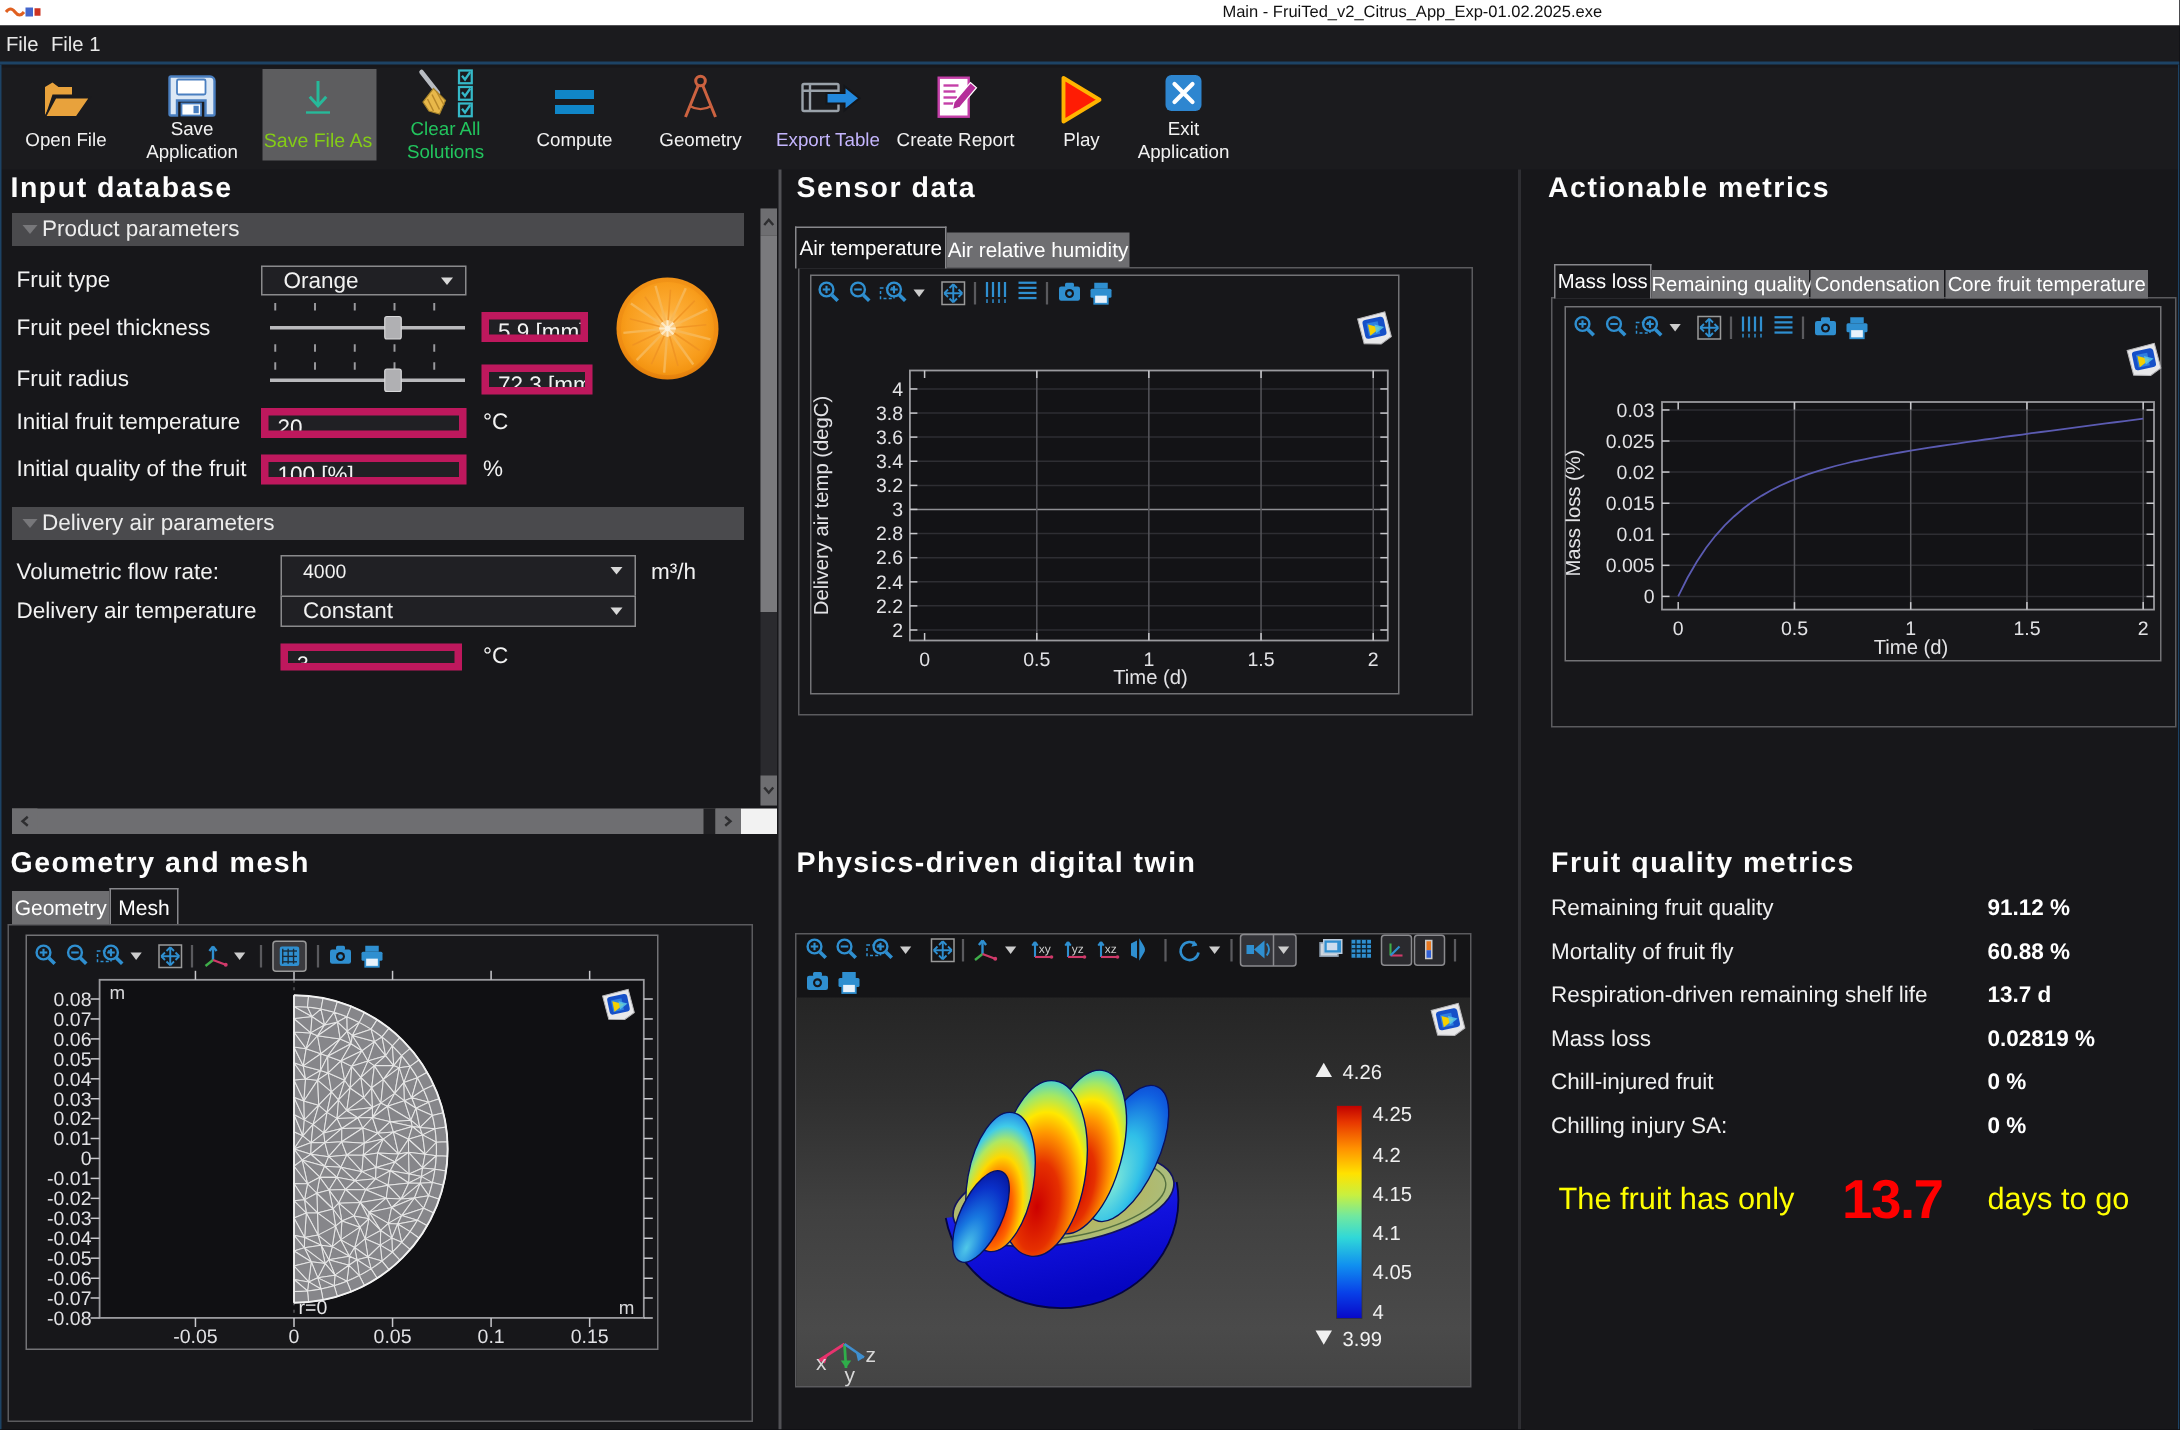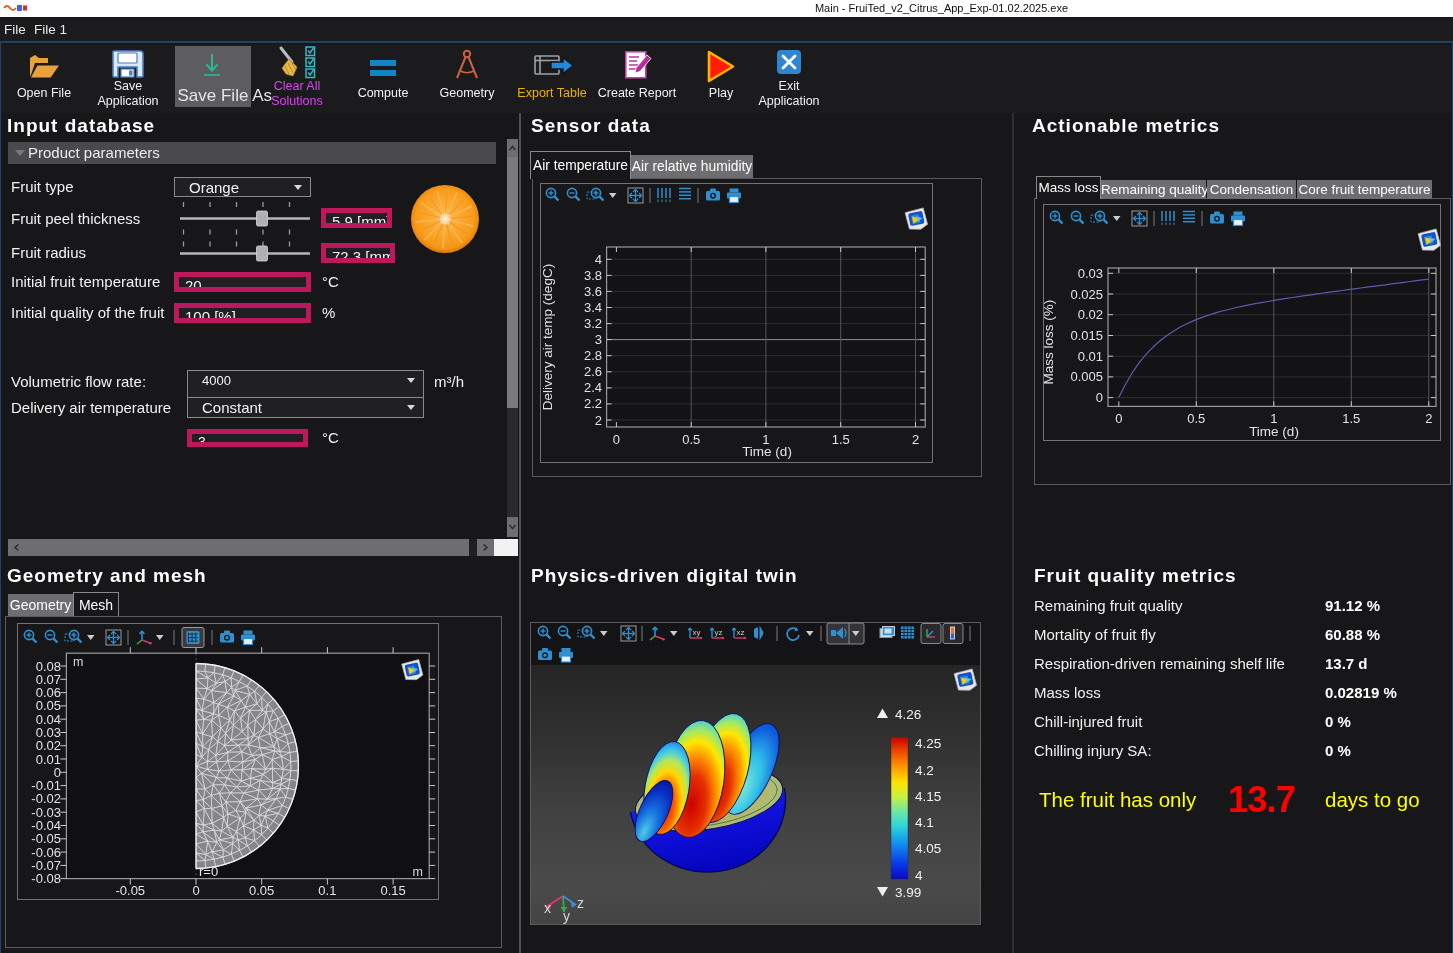--- a/index.html
+++ b/index.html
@@ -23,25 +23,25 @@
 <div id="app">
     <div class="abs" style="left:0;top:0;width:1453px;height:17px;background:#ffffff;"></div>
     <div class="abs" style="left:0;top:2px;width:1453px;text-align:center;font-size:11px;color:#111;"><span style="position:relative;left:215px;">Main - FruiTed_v2_Citrus_App_Exp-01.02.2025.exe</span></div>
     <div class="abs" style="left:0;top:17px;width:1453px;height:26px;background:#1b1b1e;border-bottom:2px solid #1d4365;"></div>
     <div class="abs" style="left:4px;top:22px;font-size:13.5px;color:#e8e8e8;">File</div>
     <div class="abs" style="left:34px;top:22px;font-size:13.5px;color:#e8e8e8;">File 1</div>
     <div class="abs" style="left:0;top:45px;width:1453px;height:68px;background:#1b1b1e;"></div>
     <div class="abs" style="left:175px;top:46px;width:76px;height:61px;background:#5d5d5f;"></div>
     <div class="abs" style="left:-16px;top:86px;width:120px;text-align:center;font-size:12.5px;color:#f2f2f2;">Open File</div>
     <div class="abs" style="left:68px;top:79px;width:120px;text-align:center;font-size:12.5px;color:#f2f2f2;line-height:15px;">Save<br>Application</div>
-    <div class="abs" style="left:152px;top:86px;width:120px;text-align:right;font-size:17px;color:#e5e5e5;">Save File As</div>
-    <div class="abs" style="left:237px;top:79px;width:120px;text-align:center;font-size:12.5px;color:#d946ef;line-height:15px;">Clear All<br>Solutions</div>
+    <div class="abs" style="left:152px;top:86px;width:120px;text-align:center;font-size:13px;color:#84cc16;">Save File As</div>
+    <div class="abs" style="left:237px;top:79px;width:120px;text-align:center;font-size:12.5px;color:#22c55e;line-height:15px;">Clear All<br>Solutions</div>
     <div class="abs" style="left:323px;top:86px;width:120px;text-align:center;font-size:12.5px;color:#f2f2f2;">Compute</div>
     <div class="abs" style="left:407px;top:86px;width:120px;text-align:center;font-size:12.5px;color:#f2f2f2;">Geometry</div>
-    <div class="abs" style="left:492px;top:86px;width:120px;text-align:center;font-size:12.5px;color:#eab308;">Export Table</div>
+    <div class="abs" style="left:492px;top:86px;width:120px;text-align:center;font-size:12.5px;color:#c4b5fd;">Export Table</div>
     <div class="abs" style="left:577px;top:86px;width:120px;text-align:center;font-size:12.5px;color:#f2f2f2;">Create Report</div>
     <div class="abs" style="left:661px;top:86px;width:120px;text-align:center;font-size:12.5px;color:#f2f2f2;">Play</div>
     <div class="abs" style="left:729px;top:79px;width:120px;text-align:center;font-size:12.5px;color:#f2f2f2;line-height:15px;">Exit<br>Application</div>
     <div class="abs" style="left:519px;top:113px;width:2px;height:840px;background:#515155;"></div>
     <div class="abs" style="left:1012px;top:113px;width:2px;height:840px;background:#2e2e32;"></div>
     <div class="abs" style="left:0;top:43px;width:1px;height:910px;background:#1d4365;"></div>
     <div class="abs" style="left:1452px;top:43px;width:1px;height:910px;background:#1d4365;"></div>
     <div class="abs hd" style="left:7px;top:115px;">Input database</div>
     <div class="abs hd" style="left:531px;top:115px;">Sensor data</div>
     <div class="abs hd" style="left:1032px;top:115px;">Actionable metrics</div>
@@ -54,20 +54,21 @@
     <div class="abs lbl" style="left:11px;top:210px;">Fruit peel thickness</div>
     <div class="inp" style="left:321px;top:208px;width:71px;height:20px;">5.9 [mm]</div>
     <div class="abs lbl" style="left:11px;top:244px;">Fruit radius</div>
     <div class="inp" style="left:321px;top:243px;width:74px;height:20px;">72.3 [mm]</div>
     <div class="abs lbl" style="left:11px;top:273px;">Initial fruit temperature</div>
     <div class="inp" style="left:174px;top:272px;width:137px;height:20px;">20</div>
     <div class="abs lbl" style="left:322px;top:273px;">°C</div>
     <div class="abs lbl" style="left:11px;top:304px;">Initial quality of the fruit</div>
     <div class="inp" style="left:174px;top:303px;width:137px;height:20px;">100 [%]</div>
     <div class="abs lbl" style="left:322px;top:304px;">%</div>
+    <div class="secbar" style="top:338px;"><div class="sectri"></div><span style="margin-left:20px;">Delivery air parameters</span></div>
     <div class="abs lbl" style="left:11px;top:373px;">Volumetric flow rate:</div>
     <div class="combo" style="left:187px;top:370px;width:237px;height:30px;"><span style="margin-left:14px;line-height:20px;font-size:13px;">4000</span><span class="carr"></span></div>
     <div class="abs lbl" style="left:434px;top:373px;">m³/h</div>
     <div class="abs lbl" style="left:11px;top:399px;">Delivery air temperature</div>
     <div class="combo" style="left:187px;top:397px;width:237px;height:21px;"><span style="margin-left:14px;line-height:20px;">Constant</span><span class="carr"></span></div>
     <div class="inp" style="left:187px;top:429px;width:121px;height:18px;font-size:14px;line-height:16px;">3</div>
     <div class="abs lbl" style="left:322px;top:429px;">°C</div>
     <div class="abs" style="left:507px;top:139px;width:11px;height:398px;background:#2a2a2e;"></div>
     <div class="abs" style="left:507px;top:139px;width:11px;height:18px;background:#6e6e71;"></div>
     <div class="abs" style="left:507px;top:157px;width:11px;height:251px;background:#7a7a7d;"></div>

